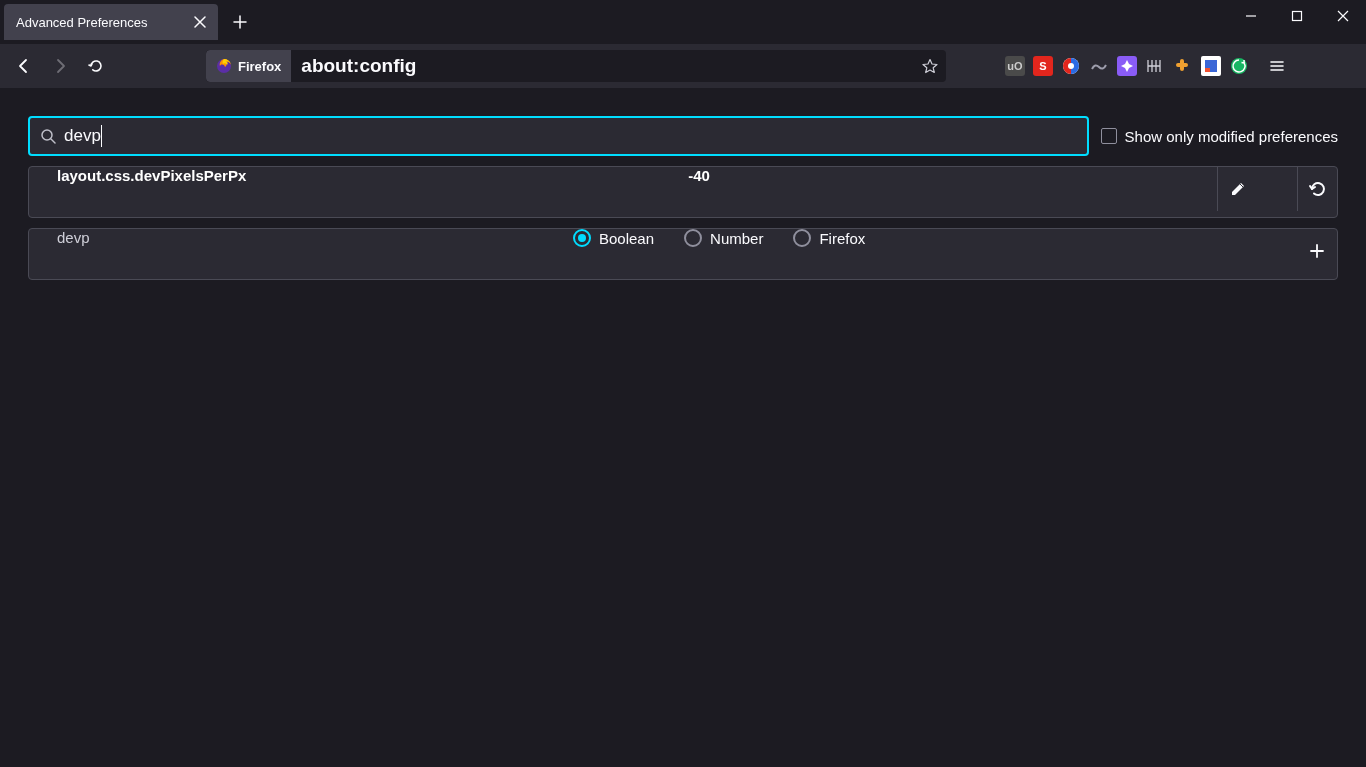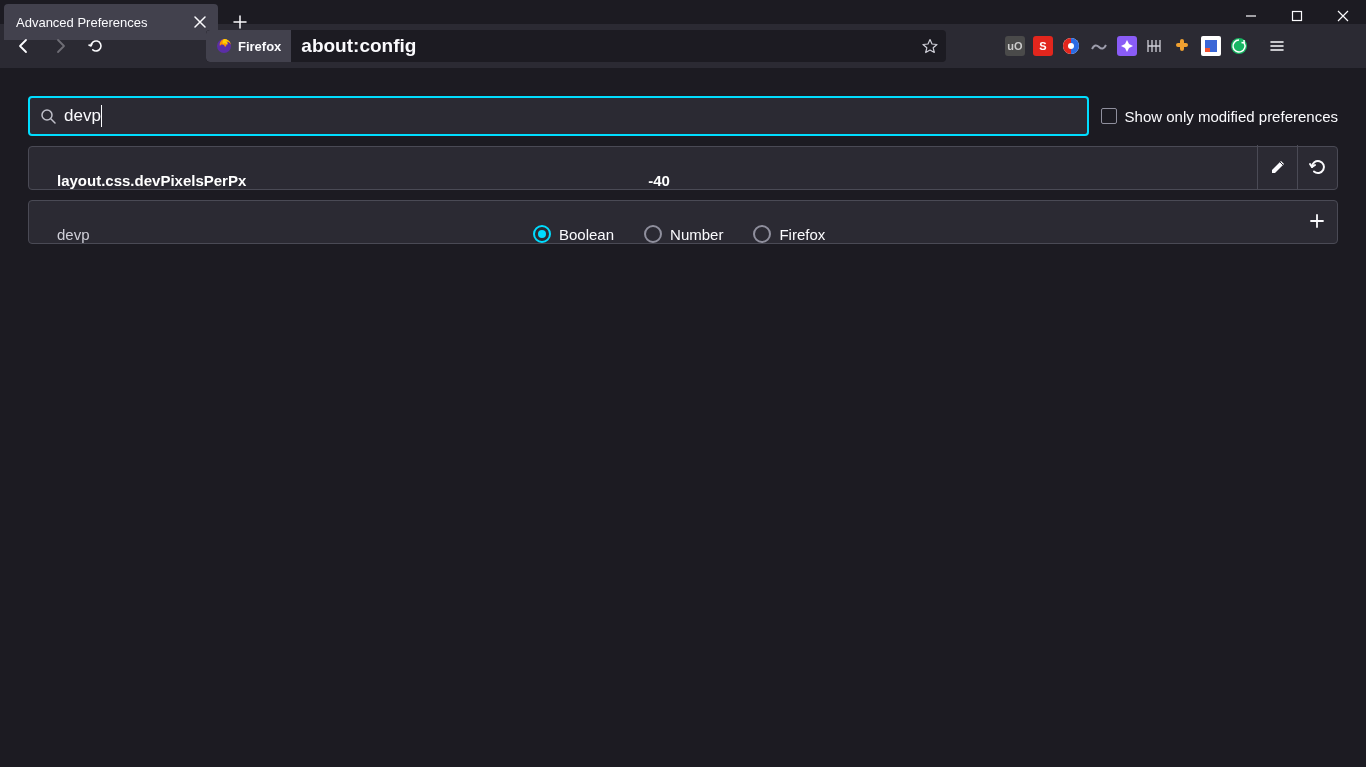--- a/index.html
+++ b/index.html
@@ -1,17 +1,17 @@
 <!DOCTYPE html>
 <html><head>
   <meta charset="utf-8">
   <style>
     * { margin: 0; padding: 0; box-sizing: border-box; }
     body { width: 1366px; height: 767px; overflow: hidden; font-family: "Segoe UI", Arial, sans-serif; background: #1c1b22; color: #fbfbfe; font-size: 15px; }
-    .titlebar { height: 24px; background: #1c1b22; display: flex; align-items: flex-start; }
+    .titlebar { height: 44px; background: #1c1b22; display: flex; align-items: flex-start; }
     .tab { height: 36px; margin-top: 4px; background: #42414d; width: 214px; display: flex; align-items: center; padding: 0 8px 0 12px; gap: 8px; border-radius: 4px 4px 0 0; margin-left: 4px; }
     .tab-title { flex: 1; font-size: 13px; color: #fbfbfe; overflow: hidden; white-space: nowrap; }
     .tab-close { width: 20px; height: 20px; display:flex; align-items:center; justify-content:center; cursor:pointer; }
     .newtab { width: 32px; height: 32px; margin-top:6px; margin-left:6px; display:flex; align-items:center; justify-content:center; cursor:pointer; color:#fbfbfe;}
     .wincontrols { margin-left:auto; display:flex; height:32px; }
     .winbtn { width:46px; display:flex; align-items:center; justify-content:center; color:#fbfbfe; cursor:pointer; }
     .toolbar { height: 44px; background: #2b2a33; display:flex; align-items:center; padding: 0 8px; gap: 4px; }
     .tbtn { width: 32px; height:32px; display:flex; align-items:center; justify-content:center; color:#fbfbfe; cursor:pointer; border-radius:4px;}
     .tbtn.disabled { color:#6e6d75; cursor:default;}
     .urlbar { flex: 0 0 740px; height:32px; background:#1c1b22; border-radius:4px; margin-left: 90px; display:flex; align-items:center; overflow:hidden;font-weight:bold;}
@@ -21,21 +21,21 @@
     .star { width:32px; display:flex; align-items:center; justify-content:center; color:#bfbfc9;}
     .toolbar-right { display:flex; gap:8px; margin-left:55px; align-items:center;}
     .ext { width:20px; height:20px; display:flex; align-items:center; justify-content:center; font-size:11px; font-weight:bold; border-radius:3px;}
     .hamburger { margin-left:4px;}
     .content { padding: 28px; }
     .searchrow { display:flex; align-items:center; gap:12px; }
     .searchbox { flex:1; height:40px; border:2px solid #00ddff; border-radius:4px; background:#2b2a33; display:flex; align-items:center; padding:0 10px; gap:8px;}
     .searchbox input { flex:1; background:transparent; border:none; outline:none; color:#fbfbfe; font-size:17px; font-family:inherit;}
     .chklabel { display:flex; align-items:center; gap:8px; font-size:15px; cursor:pointer;}
     .chk { width:16px; height:16px; border:1px solid #8f8f9d; border-radius:2px;}
-    .prefrow { margin-top:10px; border:1px solid #4a4a55; border-radius:4px; height:44px; display:flex; align-items:flex-end; background:#2b2a33;}
+    .prefrow { margin-top:10px; border:1px solid #4a4a55; border-radius:4px; height:52px; display:flex; align-items:flex-start; background:#2b2a33;gap:40px;}
     .prefrow.existing .pname { font-weight:700; color:#fff; padding-left:28px; width:420px;}
     .prefrow.existing .pval { font-weight:700; color:#fff; width:420px; text-align:center;}
     .prefrow .spacer { flex:1;}
     .prefrow .act { width:40px; height:44px; display:flex; align-items:center; justify-content:center; border-left:1px solid #4a4a55; cursor:pointer; color:#fbfbfe;}
     .prefrow.new .pname { color:#cfcfd8; padding-left:28px; width:420px;}
     .radios { display:flex; gap:30px; align-items:center; margin-left:84px;}
     .radio { display:flex; align-items:center; gap:8px; cursor:pointer;}
     .rcircle { width:18px; height:18px; border-radius:50%; border:2px solid #8f8f9d; display:flex; align-items:center; justify-content:center;}
     .rcircle.sel { border-color:#00ddff; }
     .rcircle.sel .dot { width:8px; height:8px; border-radius:50%; background:#00ddff;}

